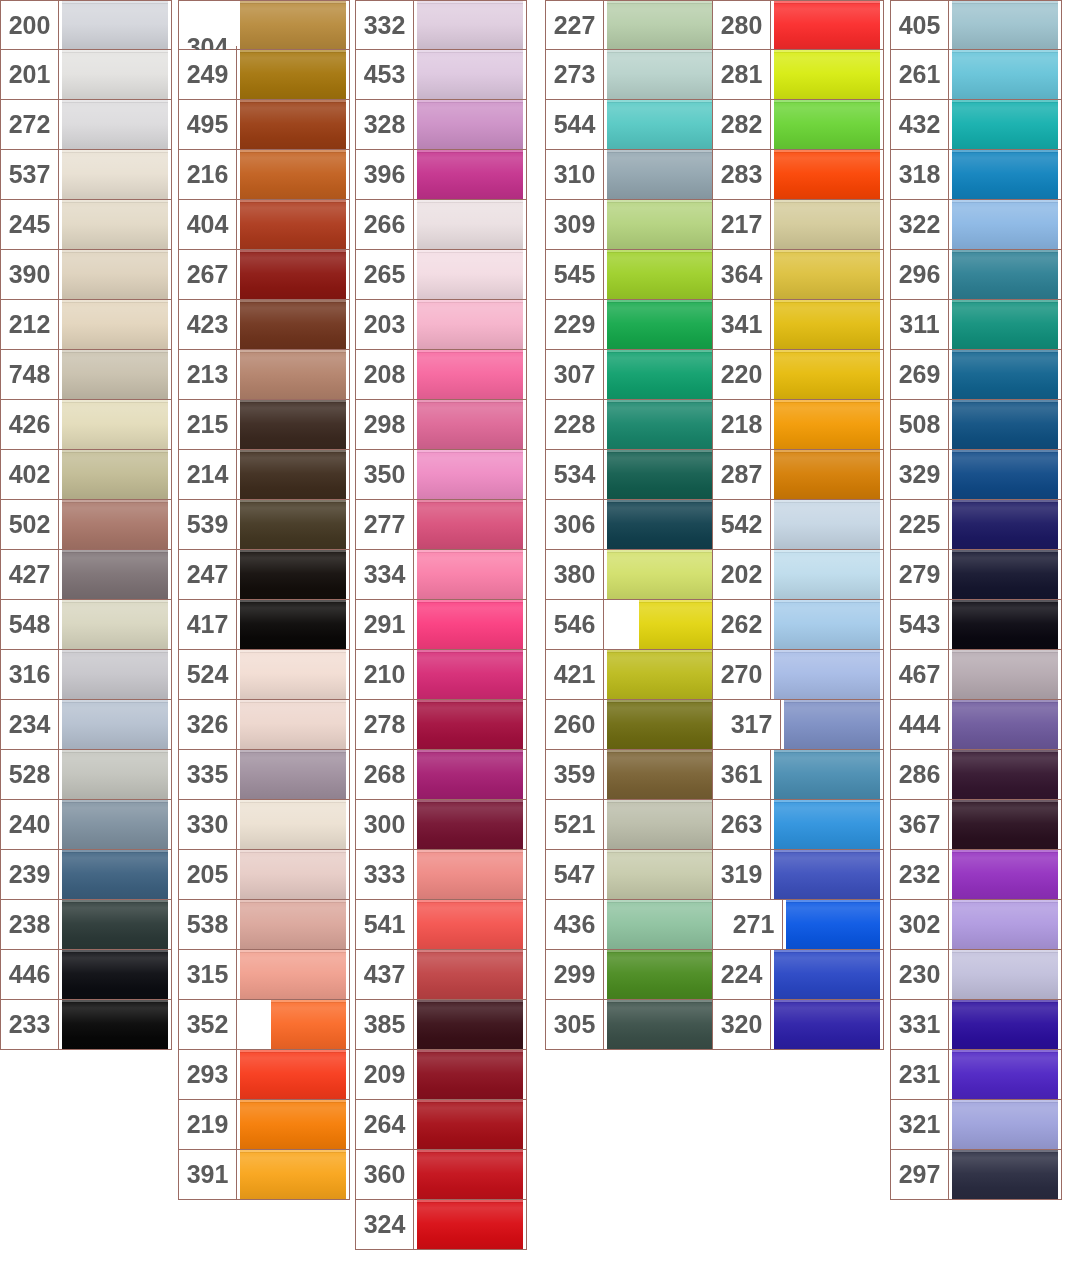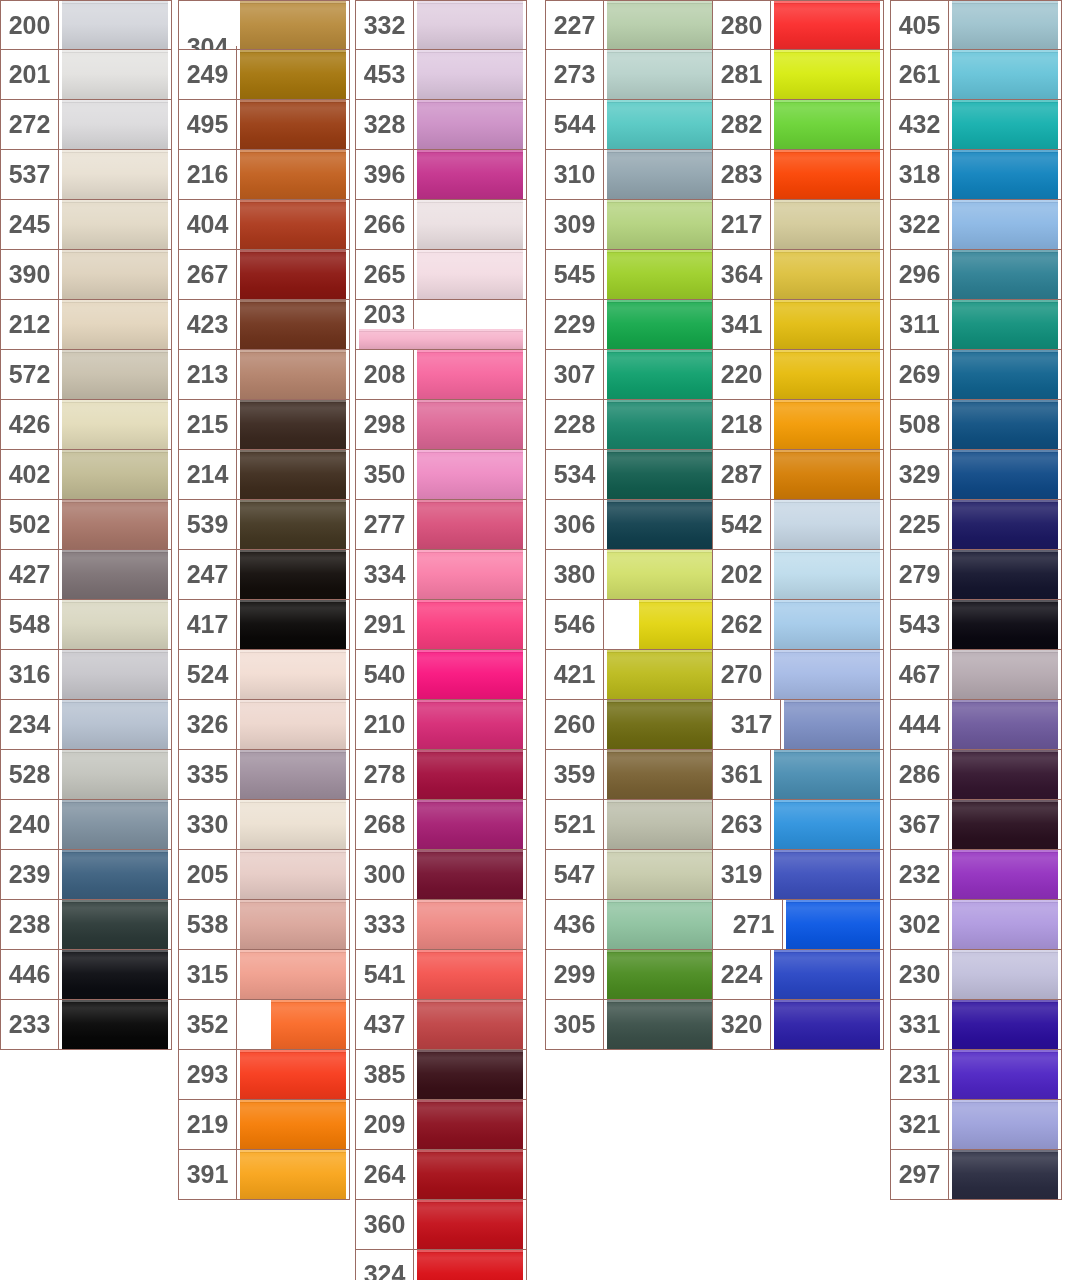--- a/index.html
+++ b/index.html
@@ -153,21 +153,21 @@
       </div>
       <div class="swatch-row" style="height: 50px;">
         <div class="code-cell" style="width: 58px;">212</div>
         <div class="color-cell">
           <div class="ribbon" style="background: rgb(227, 213, 189);"></div>
           <div class="pad-left"></div>
           <div class="pad-right"></div>
         </div>
       </div>
       <div class="swatch-row" style="height: 50px;">
-        <div class="code-cell" style="width: 58px;">572</div>
+        <div class="code-cell" style="width: 58px;">748</div>
         <div class="color-cell">
           <div class="ribbon" style="background: rgb(201, 193, 174);"></div>
           <div class="pad-left"></div>
           <div class="pad-right"></div>
         </div>
       </div>
       <div class="swatch-row" style="height: 50px;">
         <div class="code-cell" style="width: 58px;">426</div>
         <div class="color-cell">
           <div class="ribbon" style="background: rgb(227, 220, 186);"></div>
@@ -508,21 +508,21 @@
         </div>
       </div>
       <div class="swatch-row" style="height: 50px;">
         <div class="code-cell" style="width: 58px;">265</div>
         <div class="color-cell">
           <div class="ribbon" style="background: rgb(243, 220, 227);"></div>
           <div class="pad-left"></div>
           <div class="pad-right"></div>
         </div>
       </div>
-      <div class="swatch-row" style="height: 50px; flex-direction: column;">
+      <div class="swatch-row" style="height: 50px;">
         <div class="code-cell" style="width: 58px;">203</div>
         <div class="color-cell">
           <div class="ribbon" style="background: rgb(246, 179, 203);"></div>
           <div class="pad-left"></div>
           <div class="pad-right"></div>
         </div>
       </div>
       <div class="swatch-row" style="height: 50px;">
         <div class="code-cell" style="width: 58px;">208</div>
         <div class="color-cell">
@@ -560,28 +560,20 @@
         <div class="color-cell">
           <div class="ribbon" style="background: rgb(250, 127, 169);"></div>
           <div class="pad-left"></div>
           <div class="pad-right"></div>
         </div>
       </div>
       <div class="swatch-row" style="height: 50px;">
         <div class="code-cell" style="width: 58px;">291</div>
         <div class="color-cell">
           <div class="ribbon" style="background: rgb(251, 61, 128);"></div>
-          <div class="pad-left"></div>
-          <div class="pad-right"></div>
-        </div>
-      </div>
-      <div class="swatch-row" style="height: 50px;">
-        <div class="code-cell" style="width: 58px;">540</div>
-        <div class="color-cell">
-          <div class="ribbon" style="background: rgb(249, 21, 127);"></div>
           <div class="pad-left"></div>
           <div class="pad-right"></div>
         </div>
       </div>
       <div class="swatch-row" style="height: 50px;">
         <div class="code-cell" style="width: 58px;">210</div>
         <div class="color-cell">
           <div class="ribbon" style="background: rgb(214, 43, 118);"></div>
           <div class="pad-left"></div>
           <div class="pad-right"></div>

